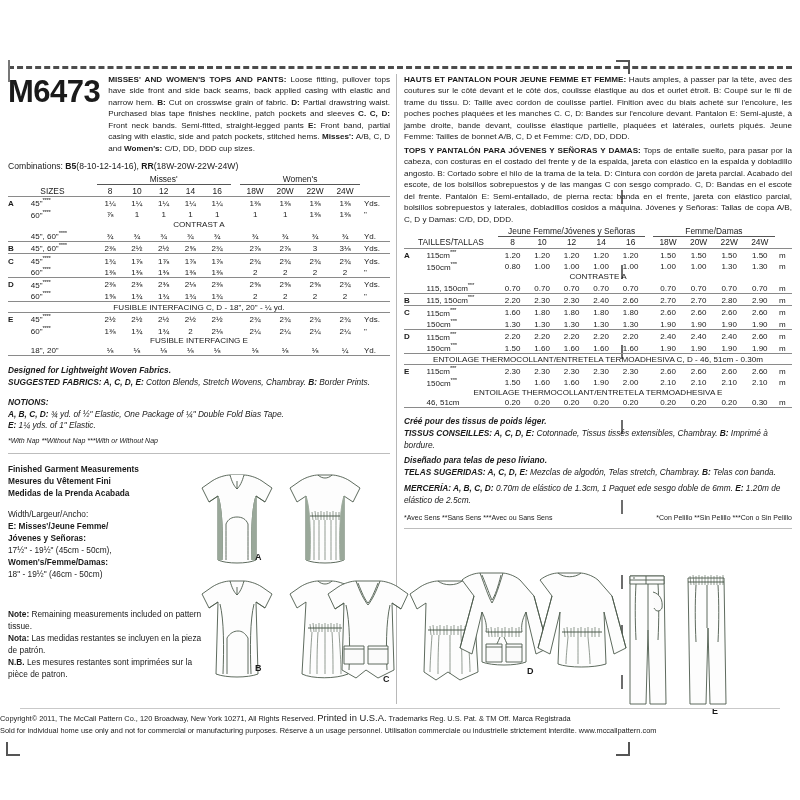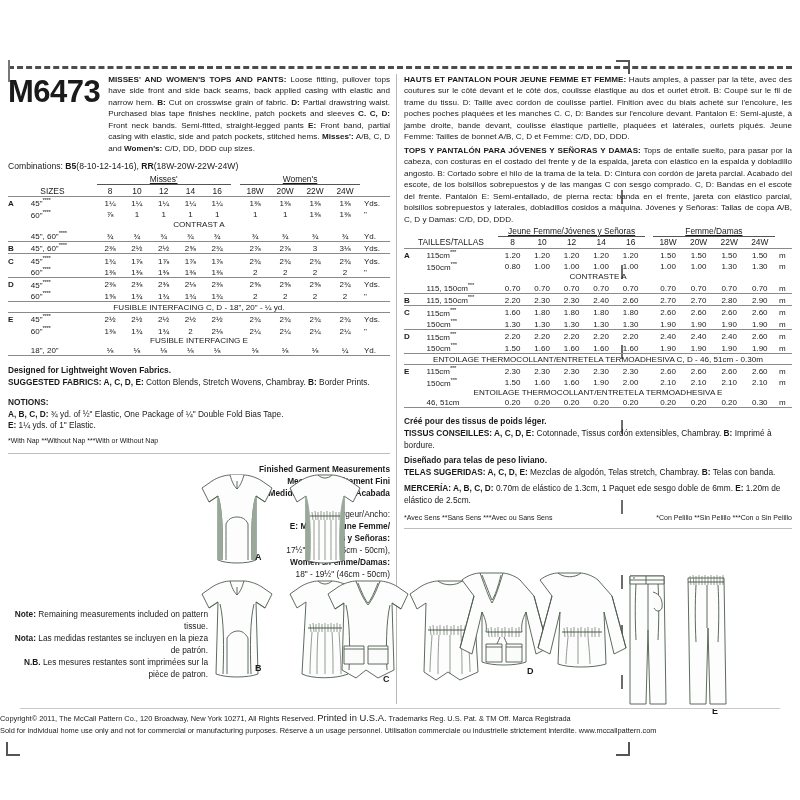--- a/index.html
+++ b/index.html
@@ -104,43 +104,42 @@
     width: 11px;
   }
   table.yard td.sub {
     text-align: left;
     padding-left: 11px;
   }
   table.yard td.unit { text-align: left; padding-left: 4px; }
   .grp-misses, .grp-womens {
     font-size: 8.4px;
     text-align: center;
-    text-decoration: underline;
   }
   .rule-u { border-bottom: 1px solid #555; }
   .rowtop { border-top: 1px solid #8a8a8a; }
   .sizehdr td { font-size: 8.4px; }
   td.sizehdr-lab { text-align: left; font-size: 8.4px; }
   .band td {
     font-weight: bold;
     font-size: 8.1px;
     text-align: left;
     padding-top: 1.5px;
     padding-bottom: 1.5px;
   }
   .sup { font-size: 6px; vertical-align: super; letter-spacing: -0.3px; }
 
   
-  .sect { margin-top: 8px; font-size: 8.3px; line-height: 1.42; }
+  .sect { margin-top: 8px; font-size: 8.3px; line-height: 1.42; font-style: italic; }
   .sect b { font-weight: bold; }
   .tiny { font-size: 7px; margin-top: 4px; }
   .hr-thin { border-top: 1px solid #bdbdbd; margin-top: 7px; }
 
   
-  .fgm { font-size: 8.3px; line-height: 1.45; text-align: right; }
+  .fgm { font-size: 8.3px; line-height: 1.45; }
   .fgm b { font-weight: bold; }
   .fgm-block { margin-top: 9px; }
 
   
   .notes-right { font-size: 8.1px; line-height: 1.42; text-align: justify; }
   .nap-row {
     display: flex; justify-content: space-between;
     font-size: 7px; margin-top: 7px;
   }
 
@@ -673,21 +672,21 @@
               <td class="unit">m</td>
             </tr>
             <tr>
               <td colspan="13" style="border-top: 1px solid rgb(138, 138, 138); height: 1px;"></td>
             </tr>
           </tbody>
       </table>
 
       <div class="sect" style="margin-top:7px">
         <div><b>Créé pour des tissus de poids léger.</b></div>
-        <div><b>TISSUS CONSEILLES:</b><b> A, C, D, E:</b><span> Cotonnade, Tissus cordón extensibles, Chambray. </span><b>B:</b><span> Imprimé à bordure.</span></div>
+        <div><b>TISSUS CONSEILLES:</b><b> A, C, D, E:</b><span> Cotonnade, Tissus tissés extensibles, Chambray. </span><b>B:</b><span> Imprimé à bordure.</span></div>
       </div>
 
       <div class="sect" style="margin-top:4px">
         <div><b>Diseñado para telas de peso liviano.</b></div>
         <div><b>TELAS SUGERIDAS:</b><b> A, C, D, E:</b><span> Mezclas de algodón, Telas stretch, Chambray. </span><b>B:</b><span> Telas con banda.</span></div>
       </div>
 
 
       <div class="sect" style="margin-top:4px">
         <div><b>MERCERÍA:</b><b> A, B, C, D:</b><span> 0.70m de elástico de 1.3cm, 1 Paquet ede sesgo doble de 6mm. </span><b>E:</b><span> 1.20m de elástico de 2.5cm.</span></div>

